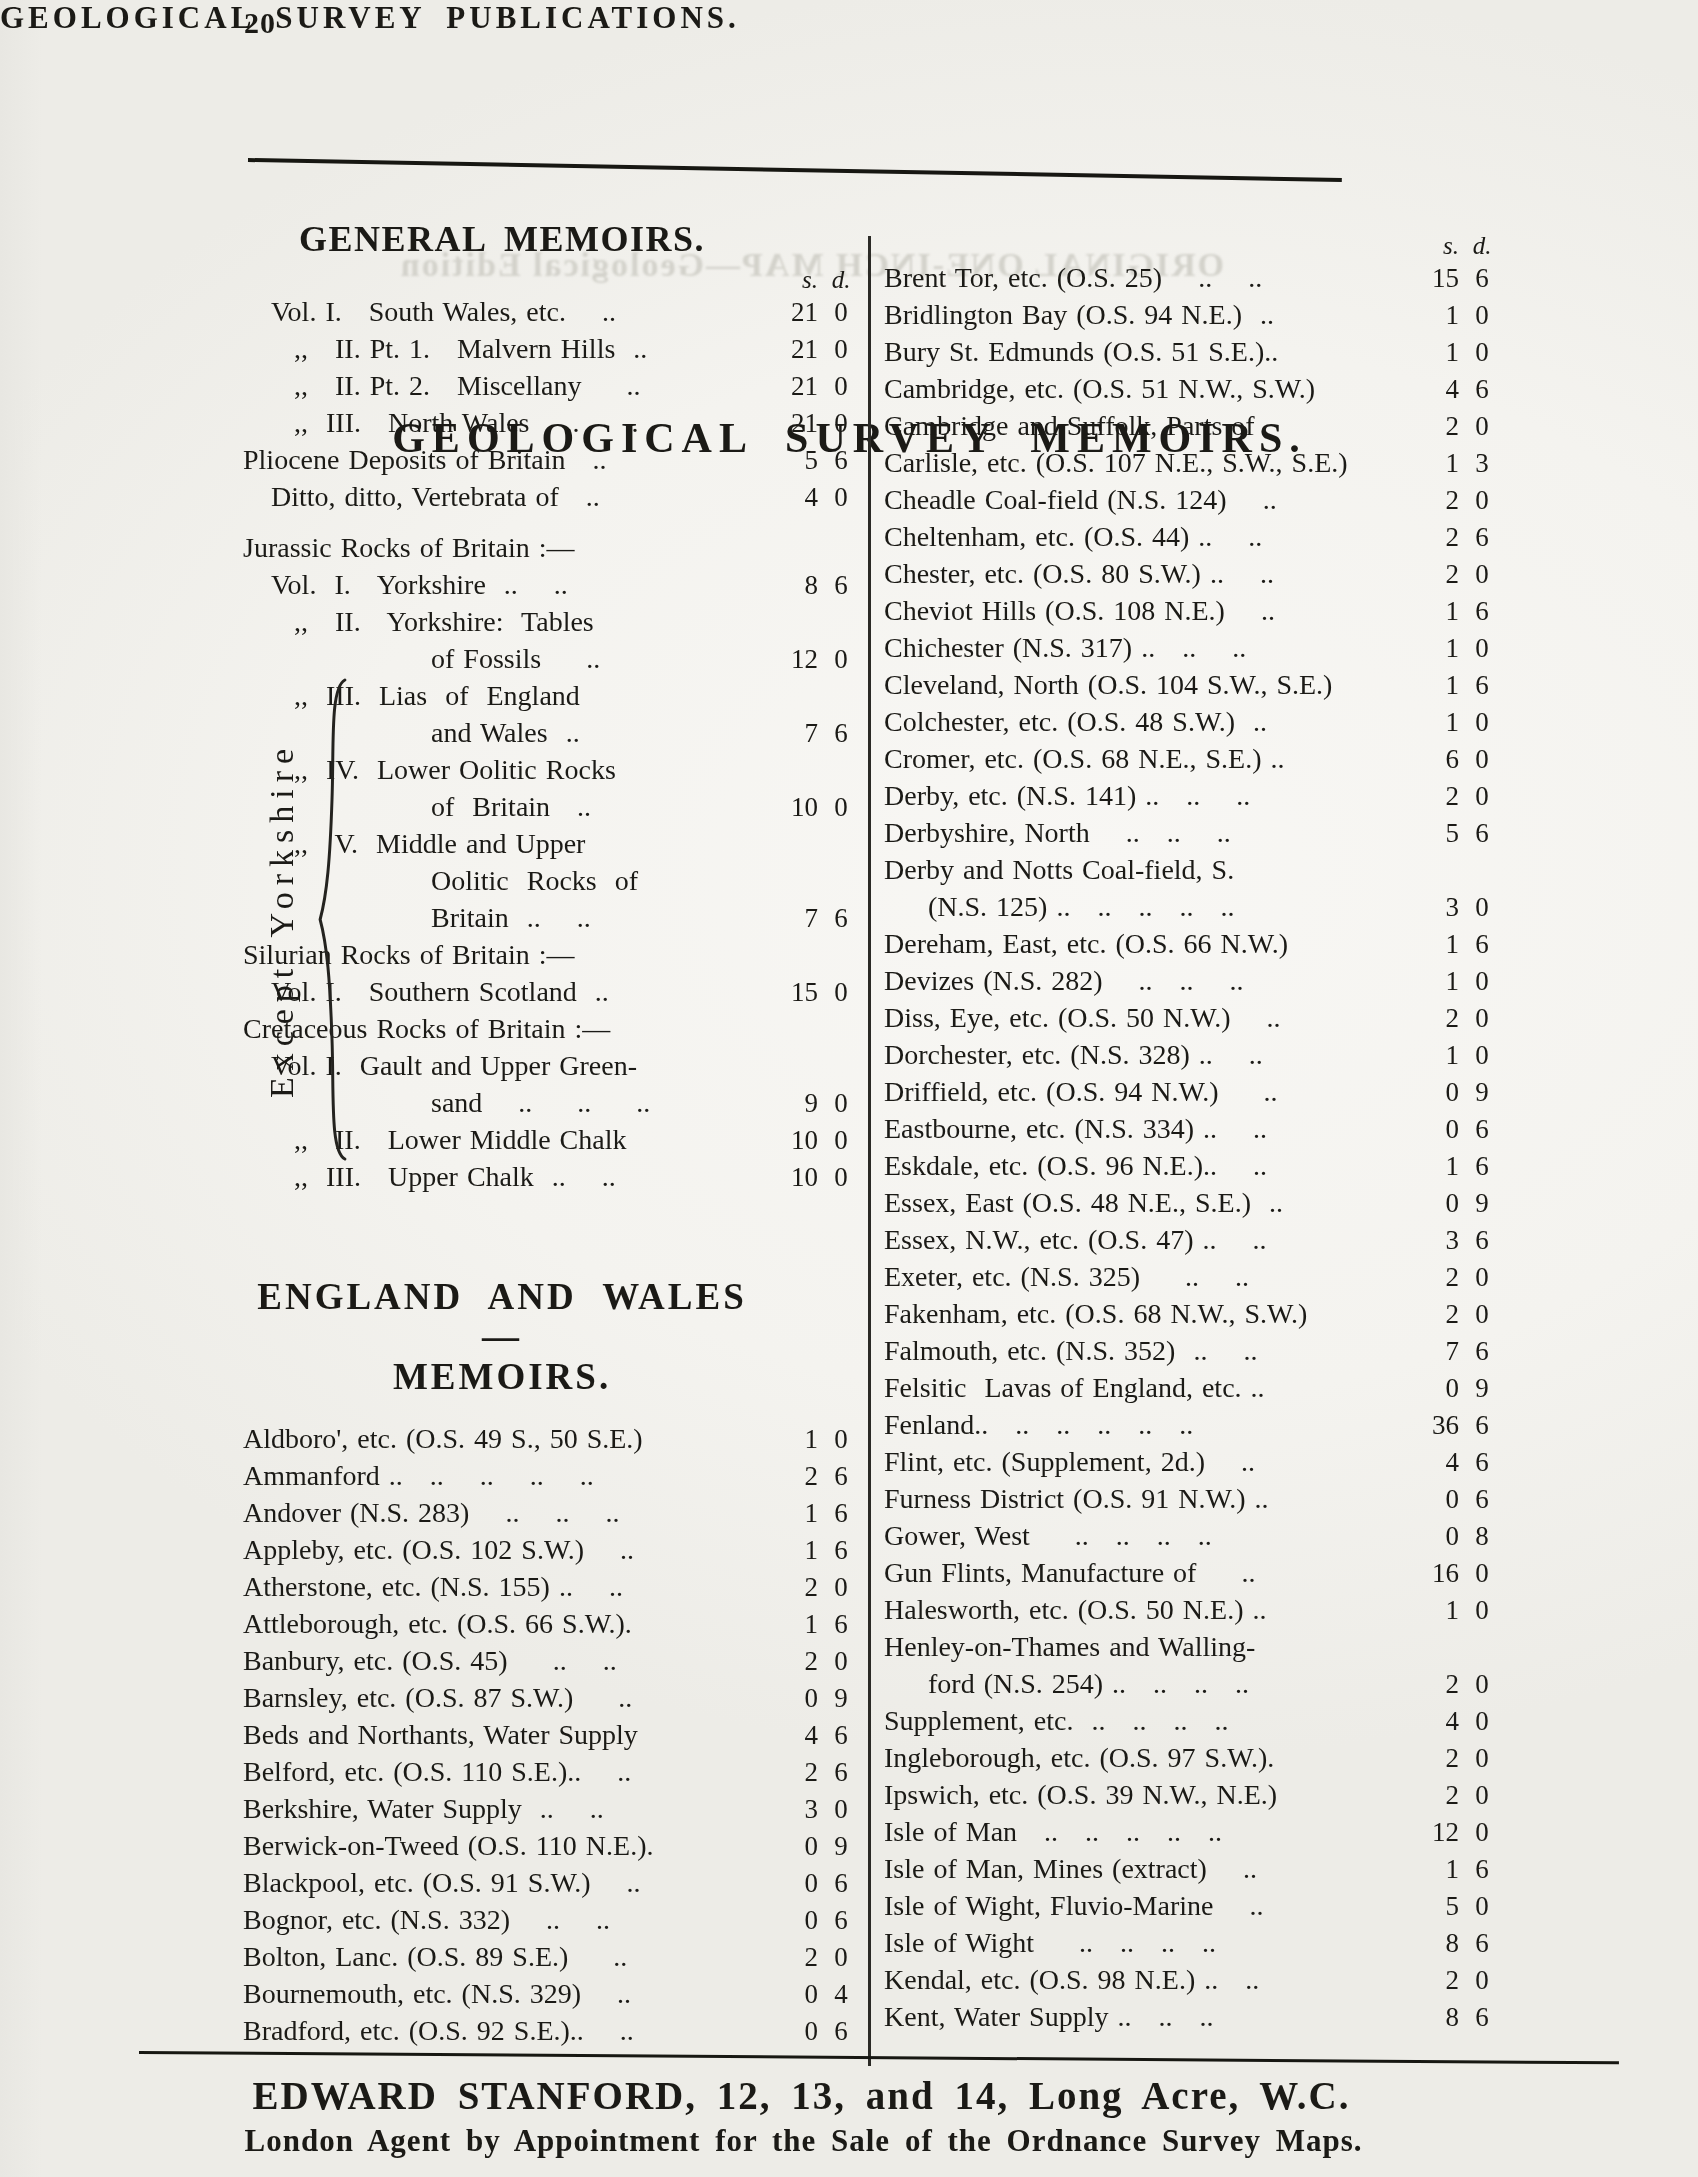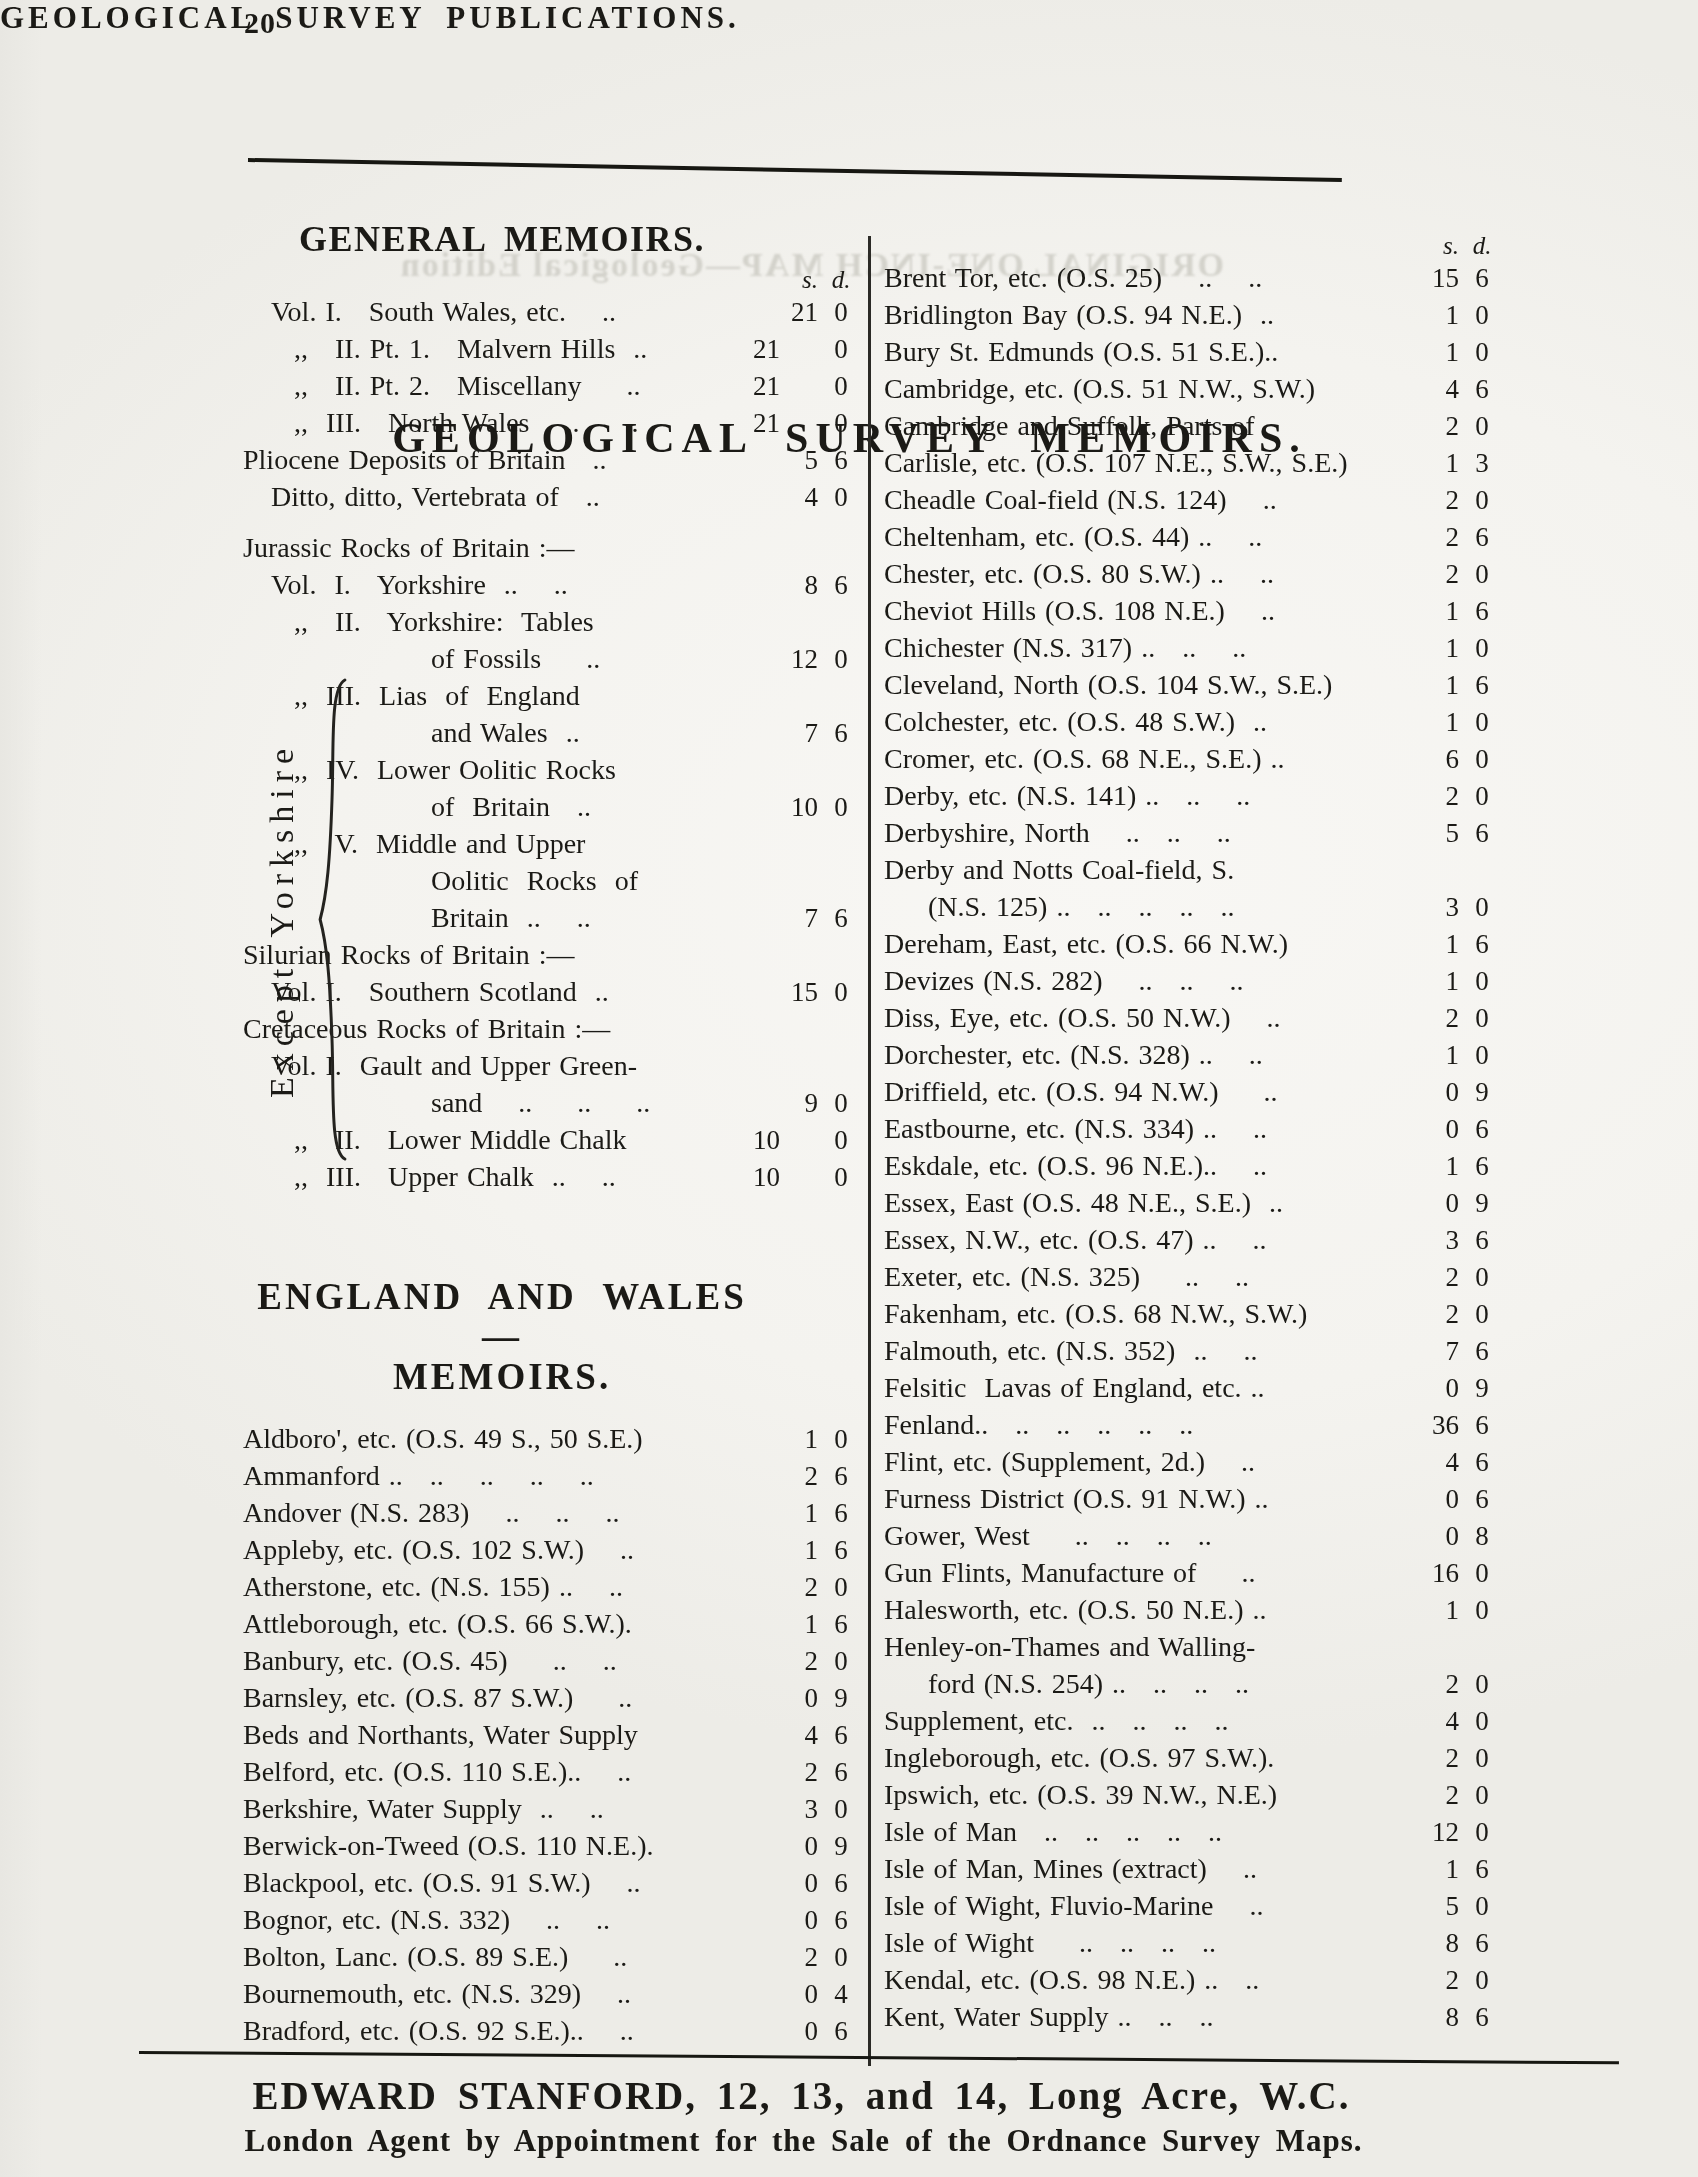--- a/index.html
+++ b/index.html
@@ -41,21 +41,21 @@
   .sd .sp{flex:1 1 auto;}
   .sd .ps{flex:0 0 57px;text-align:right;}
   .sd .pd{flex:0 0 46px;text-align:center;}
   .rows{}
   .rows-ew{margin-top:26px;}
   .row{display:flex;align-items:baseline;height:37px;font-size:28px;word-spacing:2px;}
   .row .lbl{flex:1 1 auto;white-space:pre;overflow:hidden;}
   .row .ps{flex:0 0 57px;text-align:right;white-space:pre;font-size:27px;}
   .row .pd{flex:0 0 46px;text-align:center;white-space:pre;font-size:27px;}
   .row.i1{padding-left:28px;}
-  .row.i15{padding-left:51px;gap:38px;}
+  .row.i15{padding-left:51px;}
   .row.i2{padding-left:188px;}
   .row.c1{padding-left:44px;}
   .row.gap{margin-top:14px;}
   
   .divider{position:absolute;left:868px;top:236px;width:2.5px;height:1830px;background:#2b2a26;}
   
   .except-wrap{position:absolute;left:282px;top:920px;width:0;height:0;}
   .except-wrap span{position:absolute;transform:translate(-50%,-50%) rotate(-90deg);
     white-space:nowrap;font-size:34px;letter-spacing:7px;word-spacing:10px;}
   .brace{position:absolute;left:315px;top:676px;}

